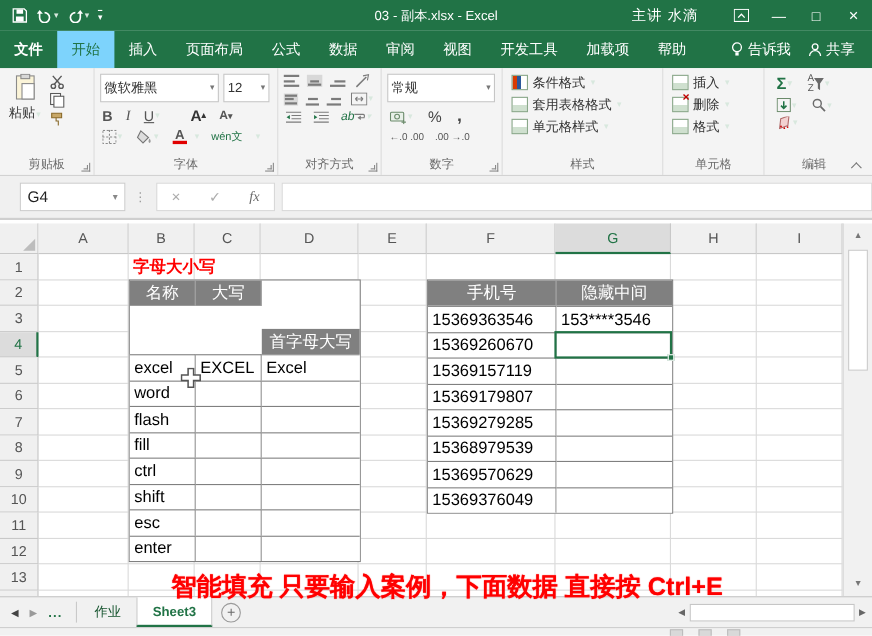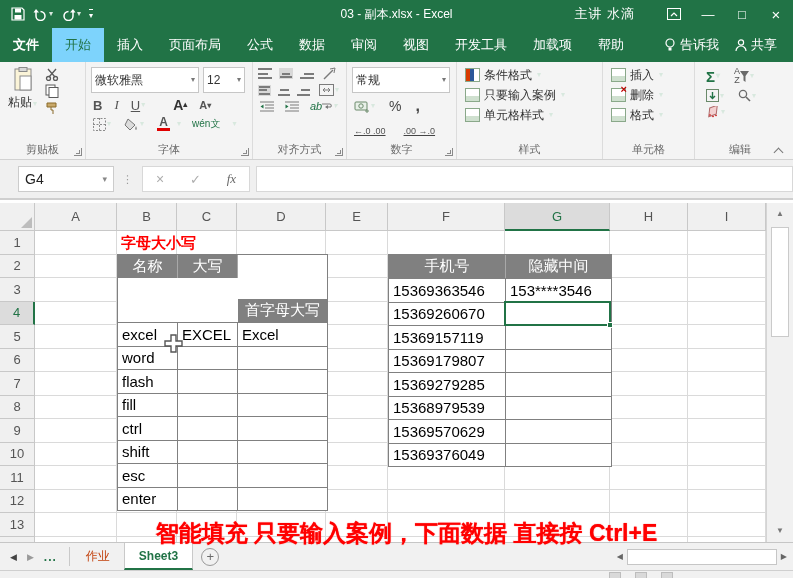--- a/index.html
+++ b/index.html
@@ -84,21 +84,21 @@
   .vs-btn { height:20px; display:flex; align-items:center; justify-content:center; color:#777; font-size:8px; }
   .vs-thumb { position:absolute; left:4px; right:4px; top:24px; height:110px; background:#fff; border:1px solid #cacaca; }
   .vs-down { position:absolute; bottom:2px; left:0; right:0; }
   .cursor-cross { position:absolute; z-index:7; }
 
   
   .sheettabs { position:absolute; left:0; top:542px; width:793px; height:28px; background:#f1f1f1; border-top:1px solid #c6c6c6; display:flex; align-items:stretch; font-size:12px; z-index:5; }
   .stnav { display:flex; align-items:center; gap:10px; padding:0 10px; color:#444; }
   .stnav .dim { color:#9a9a9a; }
   .stsep { width:1px; background:#c9c9c9; margin:4px 2px; }
-  .stab { display:flex; align-items:center; padding:0 14px; color:#c2410c; white-space:nowrap; }
+  .stab { display:flex; align-items:center; padding:0 14px; color:#14532d; white-space:nowrap; }
   .stab.active { background:#fff; color:#217346; font-weight:bold; border-left:1px solid #c9c9c9; border-right:1px solid #c9c9c9; border-bottom:2px solid #217346; }
   .addsheet { width:18px; height:18px; border:1px solid #9a9a9a; border-radius:50%; color:#6a6a6a; display:flex; align-items:center; justify-content:center; font-size:13px; margin:auto 8px; }
   .hscroll { margin-left:auto; display:flex; align-items:center; gap:4px; padding-right:6px; }
   .hs-track { width:150px; height:16px; background:#fff; border:1px solid #c6c6c6; }
   .hs-arrow { color:#666; font-size:8px; }
 
   
   .statusbar { position:absolute; left:0; top:570px; width:793px; height:8px; background:#f1f1f1; border-top:1px solid #cfcfcf; z-index:4; }
   .sb-views { position:absolute; right:120px; top:1px; display:flex; gap:14px; }
   .sb-views span { width:12px; height:7px; background:#d9d9d9; border:1px solid #bdbdbd; display:block; }
@@ -368,37 +368,37 @@
         <svg width="16" height="13" viewBox="0 0 16 13">
             <rect x="1" y="2" width="12" height="8" rx="1" fill="#e8f0e8" stroke="#6a8a6a"></rect>
             <circle cx="7" cy="6" r="2.2" fill="none" stroke="#6a8a6a"></circle>
             <path d="M11 11 h4 M13 9 v4" stroke="#6a8a6a"></path>
           </svg>
         <span class="caret">▾</span>
       </span>
       <span class="mini" style="font-size:14px;color:#444;">%</span>
       <span class="mini" style="font-size:16px;font-weight:bold;color:#444;">,</span>
     </div>
-    <div class="rowline" style="gap:14px; margin-top:11px;text-decoration:underline;">
+    <div class="rowline" style="gap:6px; margin-top:4px;">
       <span class="mini" style="font-size:9px;letter-spacing:0;">←.0 .00</span>
       <span class="mini" style="font-size:9px;letter-spacing:0;">.00 →.0</span>
     </div>
     <div class="glabel">数字</div>
     <span class="launcher"></span>
   </div>
 
   <div class="rgroup" style="width:146px; padding-left:8px;">
     <div class="styles-item">
       <span class="sicon cf"></span>
       <span>条件格式</span>
         <span class="caret">▾</span>
     </div>
     <div class="styles-item">
       <span class="sicon"></span>
-      <span>只要输入案例</span>
+      <span>套用表格格式</span>
         <span class="caret">▾</span>
     </div>
     <div class="styles-item">
       <span class="sicon"></span>
       <span>单元格样式</span>
         <span class="caret">▾</span>
     </div>
     <div class="glabel">样式</div>
   </div>
 

